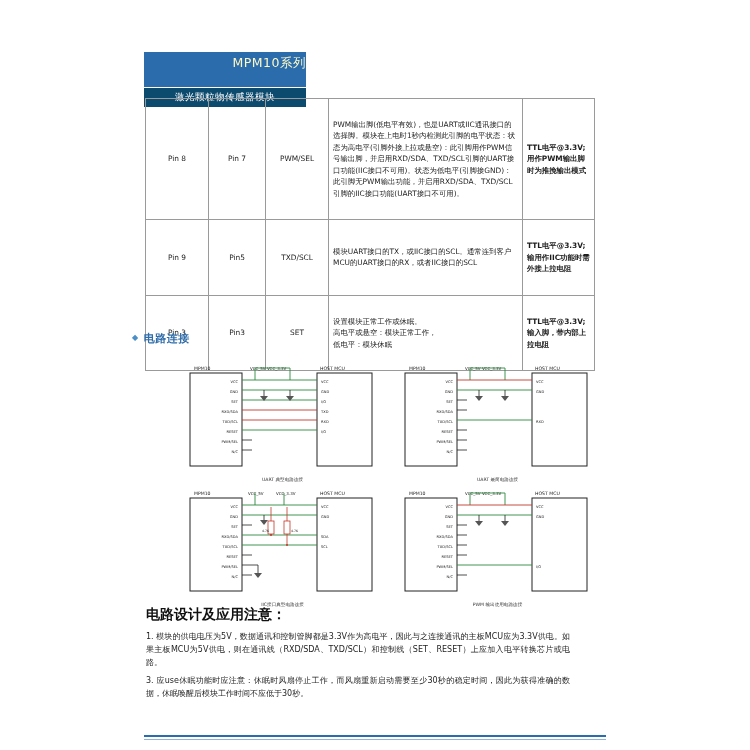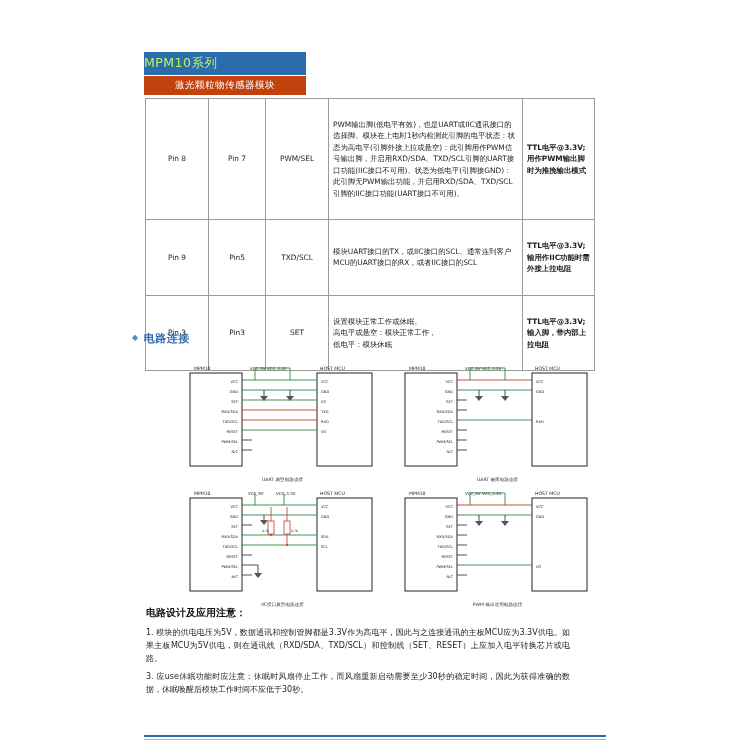--- a/index.html
+++ b/index.html
@@ -6,26 +6,26 @@
   body{
     width:750px;height:750px;background:#ffffff;
     font-family:"DejaVu Sans","Liberation Sans",sans-serif;
     color:#1a1a1a;position:relative;overflow:hidden;
   }
   .page{position:absolute;left:0;top:0;width:750px;height:750px;}
 
   
   .banner{position:absolute;left:144px;top:52px;width:162px;}
   .banner-top{
-    background:#2b6cad;color:#bef264;text-align:left;
-    font-size:12.5px;letter-spacing:.5px;padding:3px 0 3px;
+    background:#2b6cad;color:#fef9c3;text-align:right;
+    font-size:12.5px;letter-spacing:.5px;padding:3px 0 15px;
     border-bottom:1px solid #ffffff;
   }
   .banner-bottom{
-    background:#c2410c;color:#ffffff;text-align:center;
+    background:#0c4a6e;color:#ffffff;text-align:center;
     font-size:9.5px;letter-spacing:.5px;padding:3px 0 3px;
   }
 
   
   .pin-table{
     position:absolute;left:145px;top:98px;width:450px;
     border-collapse:collapse;table-layout:fixed;
   }
   .pin-table td{
     border:1px solid #9a9a9a;
@@ -54,21 +54,21 @@
   .d4{left:215px;top:125px;}
   .diag svg{display:block;}
   .cap{
     position:absolute;bottom:-2px;left:0;width:205px;text-align:center;
     font-size:4.6px;color:#333;
   }
 
   
   .notes{position:absolute;left:146px;top:606px;width:424px;}
   .notes h4{
-    margin:0 0 7px 0;font-size:10px;font-weight:bold;color:#111;
+    margin:0 0 7px 0;font-size:14px;font-weight:bold;color:#111;
   }
   .notes p{
     margin:0 0 5px 0;font-size:8px;line-height:1.62;color:#1d1d1d;
     text-align:justify;
   }
 
   
   .footer-rule{
     position:absolute;left:144px;top:735px;width:462px;height:2px;
     background:#2b6cad;

